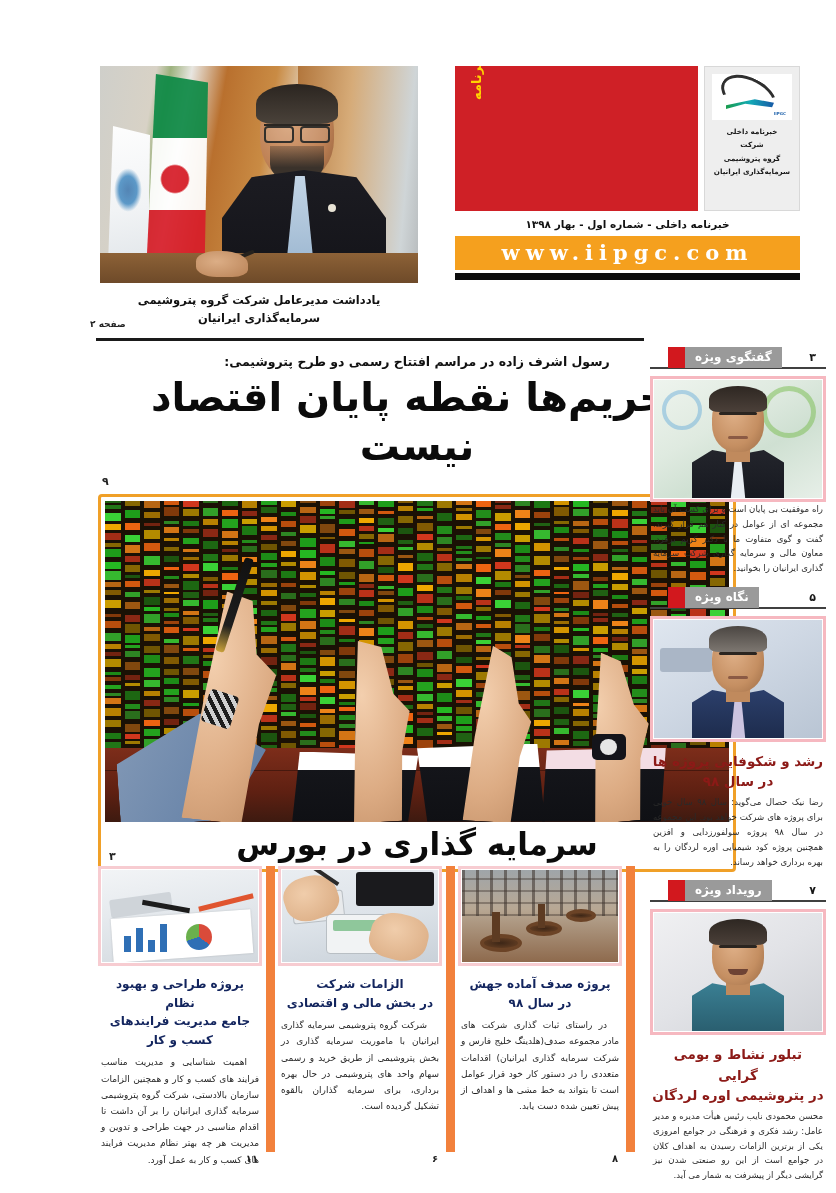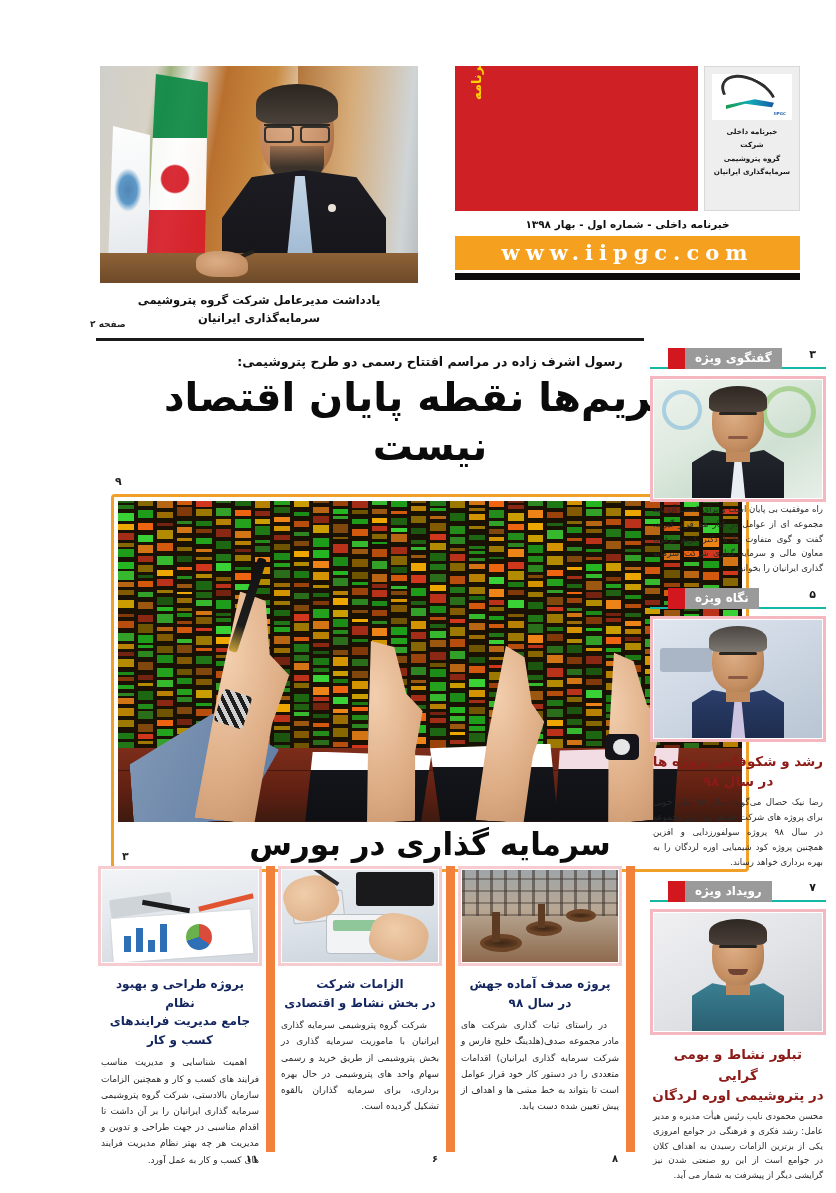--- a/index.html
+++ b/index.html
@@ -164,21 +164,21 @@
     padding: 4px 0 5px; direction: ltr;
     font-family: "DejaVu Serif", "Liberation Serif", serif;
   }
   .mast-blackbar { height: 7px; background: #0d0d0d; margin-top: 3px; }
   .mast-slogan {
     background: #1e3a7b; color: #ffffff; text-align: center; direction: rtl;
     font-size: 26px; font-weight: bold; padding: 6px 0 9px; margin-top: 3px;
   }
 
   
-  .main-col { position: absolute; left: 111px; top: 348px; width: 638px; }
+  .main-col { position: absolute; left: 98px; top: 348px; width: 638px; }
   .kicker {
     direction: rtl; text-align: center; font-size: 12.5px; font-weight: bold;
     color: #111; padding: 6px 0 2px;
   }
   .headline {
     direction: rtl; text-align: center; font-size: 40px; font-weight: bold;
     color: #0b0b0b; line-height: 1.22; padding: 2px 0 4px; letter-spacing: -1px;
   }
   .headline-pg { font-size: 11px; font-weight: bold; color: #222; padding-left: 4px; text-align: left; direction: ltr; }
 
@@ -246,22 +246,22 @@
     padding: 4px 0 7px; font-size: 31px; font-weight: bold; color: #0b0b0b;
   }
   .photo-caption .pg {
     position:absolute; left: 4px; bottom: 6px; font-size: 11px; font-weight: bold; color:#222;
   }
 
   
   .sidebar { position: absolute; left: 650px; top: 348px; width: 176px; }
   .side-item { margin-bottom: 12px; }
   .side-head {
-    display: flex; flex-direction: row-reverse; height: 21px;
-    border-bottom: 2px solid #14b8a6;
+    display: flex; flex-direction: row-reverse; align-items: center; height: 21px;
+    border-bottom: 2px solid #404040;
     padding-left: 18px;
   }
   .side-head .redblock { width: 17px; height: 21px; background: #d2181e; }
   .side-head .label {
     background: #9a9a9a; color: #ffffff; direction: rtl; font-weight: bold;
     font-size: 12px; padding: 1px 10px 3px; height: 21px; line-height: 19px;
   }
   .side-head .pg {
     flex: 1; text-align: right; direction: rtl; color: #161616;
     font-size: 11px; font-weight: bold; padding-right: 10px;
@@ -1481,21 +1481,21 @@
           <span class="kbd"></span>
             <span class="calc2"></span>
             <span class="calc"></span>
           <span class="hand-a"></span>
             <span class="hand-b"></span>
             <span class="pcl"></span>
         </div>
       </div>
       <div class="btitle">
         <div>الزامات شرکت</div>
-        <div>در بخش نشاط و اقتصادی</div>
+        <div>در بخش مالی و اقتصادی</div>
       </div>
       <div class="bbody">شرکت گروه پتروشیمی سرمایه گذاری ایرانیان با ماموریت سرمایه گذاری در بخش پتروشیمی از طریق خرید و رسمی سهام واحد های پتروشیمی در حال بهره برداری، برای سرمایه گذاران بالقوه تشکیل گردیده است.</div>
       <div class="bpg">۶</div>
     </div>
 
     <div class="bsep">
         <div class="bar"></div>
       </div>
 
     <div class="bcol">

